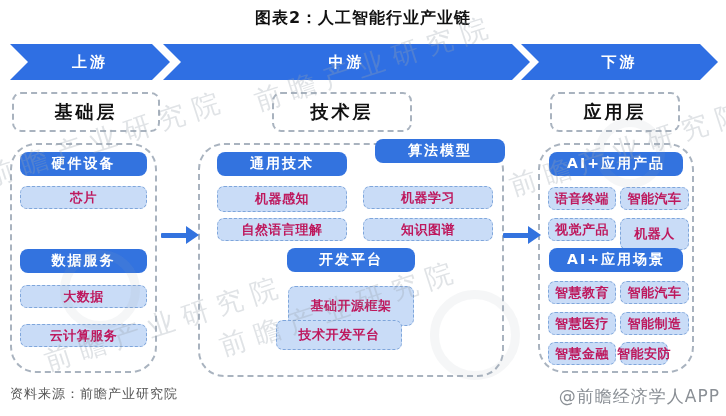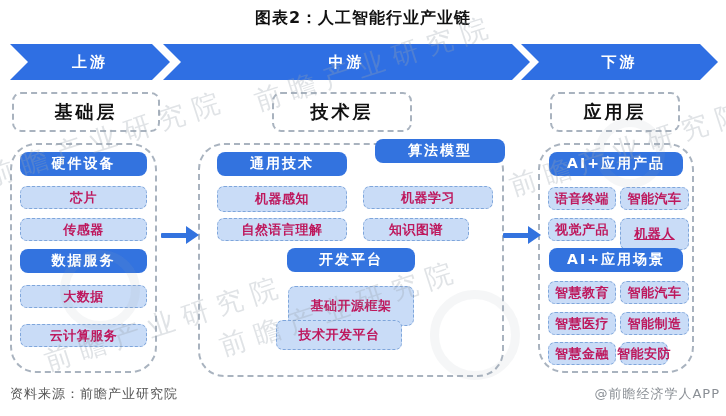--- a/index.html
+++ b/index.html
@@ -21,21 +21,21 @@
   .hdr{background:#3373DF;border-radius:8px;color:#ffffff;font-size:14px;font-weight:700;
        display:flex;align-items:center;justify-content:center;letter-spacing:2px;}
 
   .item{background:#C9DCF7;border:1px dashed #7FA6DB;border-radius:7px;color:#be185d;font-size:13px;font-weight:700;
        display:flex;align-items:center;justify-content:center;letter-spacing:0.5px;white-space:nowrap;}
 
   .arrow-shaft{background:#3373DF;border-radius:1px;}
   .arrow-head{width:0;height:0;border-top:9px solid transparent;border-bottom:9px solid transparent;border-left:13px solid #3373DF;}
 
   .src{font-size:13px;color:#555555;letter-spacing:1px;}
-  .credit{font-size:13px;color:#8a8f95;letter-spacing:1px;}
+  .credit{font-size:17px;color:#8a8f95;letter-spacing:1px;}
 
   .wm{color:#9aa4ae;opacity:.30;font-size:27px;letter-spacing:9px;transform:rotate(-18deg);
       transform-origin:left top;white-space:nowrap;pointer-events:none;z-index:9;font-weight:400;}
   .wm-circle{border:9px solid #9aa4ae;opacity:.10;border-radius:50%;pointer-events:none;z-index:9;}
 </style>
 </head>
 <body>
 
 <div class="stage">
 
@@ -48,40 +48,39 @@
   <div class="abs layer-title" style="left:12px;top:92px;width:148px;height:40px;">基础层</div>
   <div class="abs layer-title" style="left:272px;top:92px;width:140px;height:40px;">技术层</div>
   <div class="abs layer-title" style="left:550px;top:92px;width:130px;height:40px;">应用层</div>
 
   <div class="abs container" style="left:10px;top:143px;width:147px;height:230px;"></div>
   <div class="abs container" style="left:198px;top:143px;width:306px;height:234px;"></div>
   <div class="abs container" style="left:538px;top:143px;width:156px;height:230px;"></div>
 
   <div class="abs hdr" style="left:20px;top:152px;width:127px;height:24px;">硬件设备</div>
   <div class="abs item" style="left:20px;top:186px;width:127px;height:23px;">芯片</div>
-  <div class="abs item" style="left:20px;top:218px;width:127px;height:23px;">传感器</div>
   <div class="abs hdr" style="left:20px;top:249px;width:127px;height:24px;">数据服务</div>
   <div class="abs item" style="left:20px;top:285px;width:127px;height:23px;">大数据</div>
   <div class="abs item" style="left:20px;top:324px;width:127px;height:23px;">云计算服务</div>
 
   <div class="abs hdr" style="left:217px;top:152px;width:130px;height:24px;">通用技术</div>
   <div class="abs hdr" style="left:363px;top:139px;width:130px;height:24px;margin-left:12px;">算法模型</div>
   <div class="abs item" style="left:217px;top:186px;width:130px;height:26px;">机器感知</div>
   <div class="abs item" style="left:363px;top:186px;width:130px;height:23px;">机器学习</div>
   <div class="abs item" style="left:217px;top:218px;width:130px;height:23px;">自然语言理解</div>
-  <div class="abs item" style="left:363px;top:218px;width:106px;height:23px;">知识图谱</div>
+  <div class="abs item" style="left:363px;top:218px;width:130px;height:23px;">知识图谱</div>
   <div class="abs hdr" style="left:287px;top:248px;width:128px;height:24px;">开发平台</div>
   <div class="abs item" style="left:288px;top:286px;width:126px;height:40px;">基础开源框架</div>
   <div class="abs item" style="left:276px;top:320px;width:126px;height:30px;">技术开发平台</div>
 
   <div class="abs hdr" style="left:549px;top:152px;width:134px;height:24px;">AI+应用产品</div>
   <div class="abs item" style="left:548px;top:187px;width:68px;height:23px;">语音终端</div>
   <div class="abs item" style="left:620px;top:187px;width:69px;height:23px;">智能汽车</div>
   <div class="abs item" style="left:548px;top:218px;width:68px;height:23px;">视觉产品</div>
-  <div class="abs item" style="left:620px;top:218px;width:69px;height:32px;text-decoration:underline;">机器人</div>
+  <div class="abs item" style="left:620px;top:218px;width:69px;height:32px;">机器人</div>
   <div class="abs hdr" style="left:549px;top:248px;width:134px;height:24px;">AI+应用场景</div>
   <div class="abs item" style="left:548px;top:281px;width:68px;height:23px;">智慧教育</div>
   <div class="abs item" style="left:620px;top:281px;width:69px;height:23px;">智能汽车</div>
   <div class="abs item" style="left:548px;top:312px;width:68px;height:23px;">智慧医疗</div>
   <div class="abs item" style="left:620px;top:312px;width:69px;height:23px;">智能制造</div>
   <div class="abs item" style="left:548px;top:342px;width:68px;height:23px;">智慧金融</div>
   <div class="abs item" style="left:620px;top:342px;width:48px;height:23px;">智能安防</div>
 
   <div class="abs arrow-shaft" style="left:161px;top:233px;width:27px;height:5px;"></div>
   <div class="abs arrow-head" style="left:186px;top:226px;"></div>

